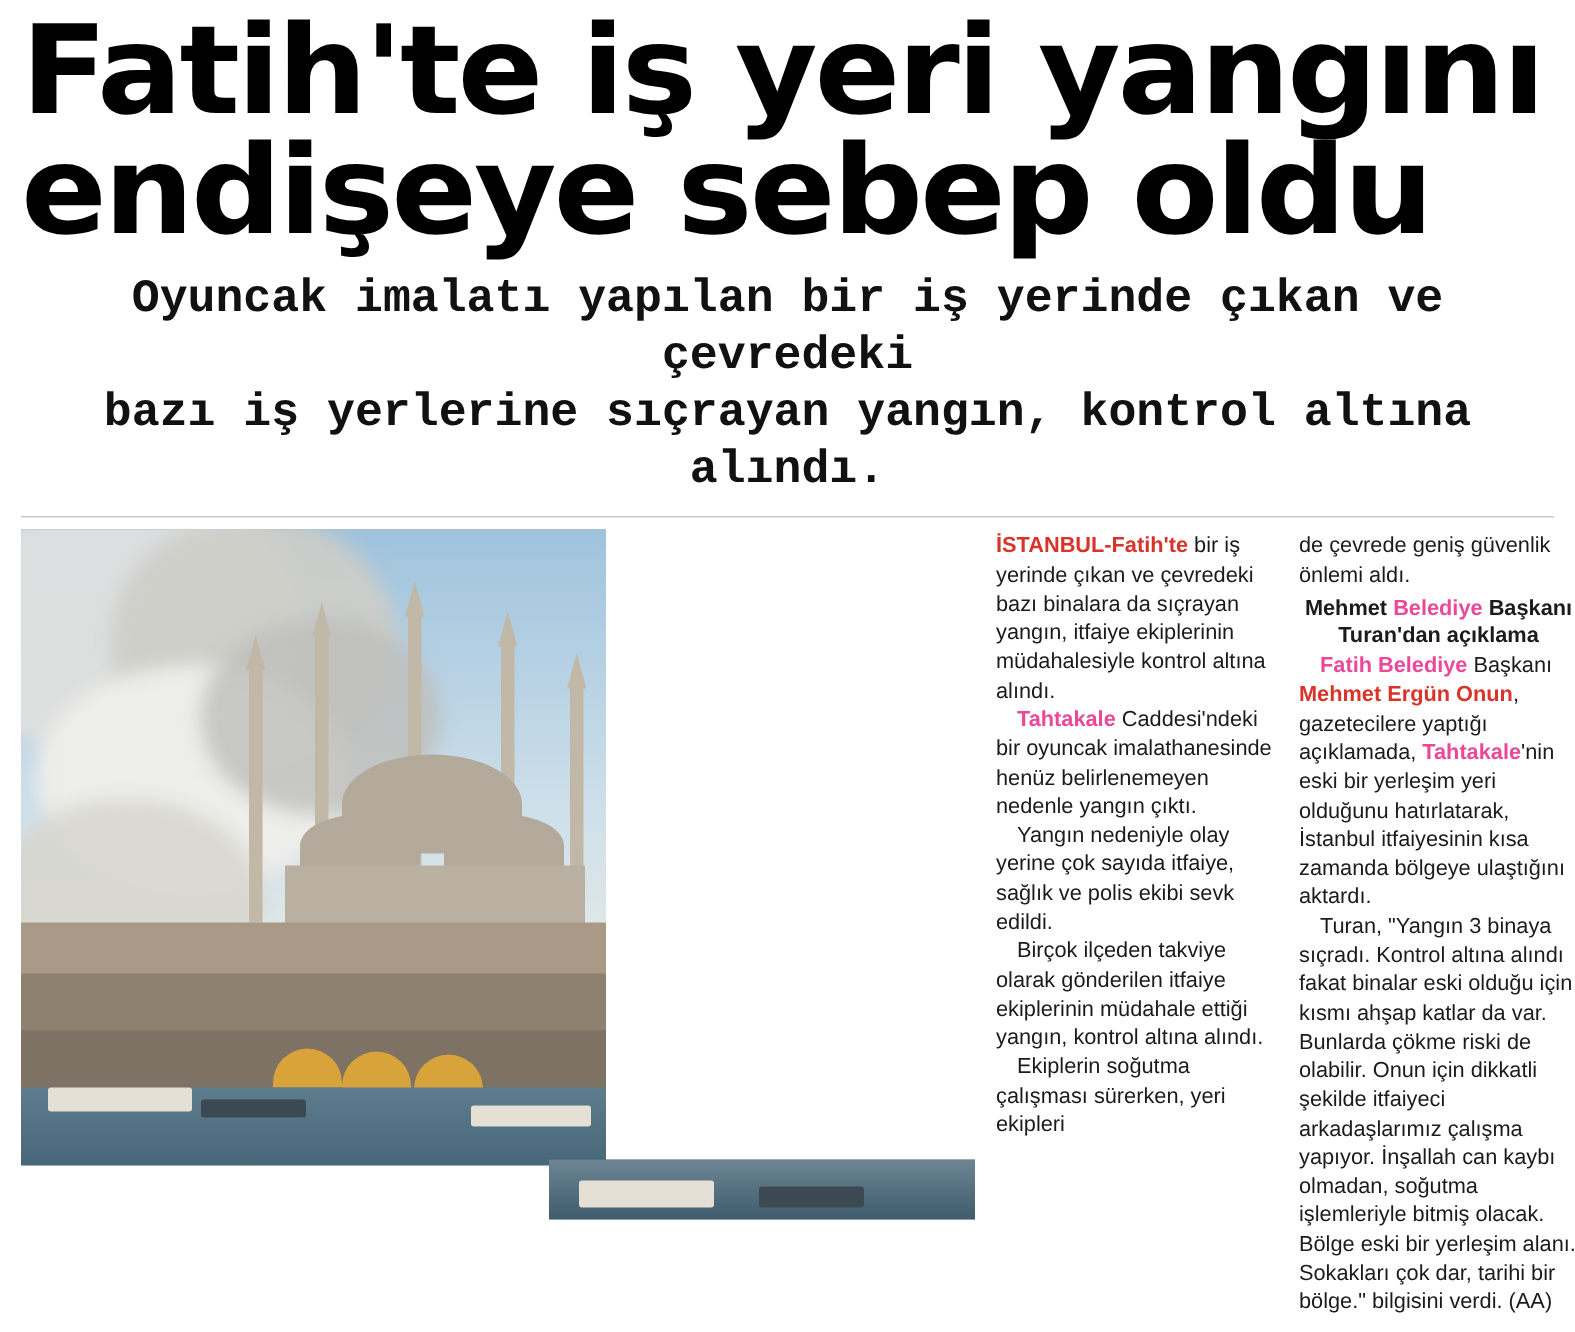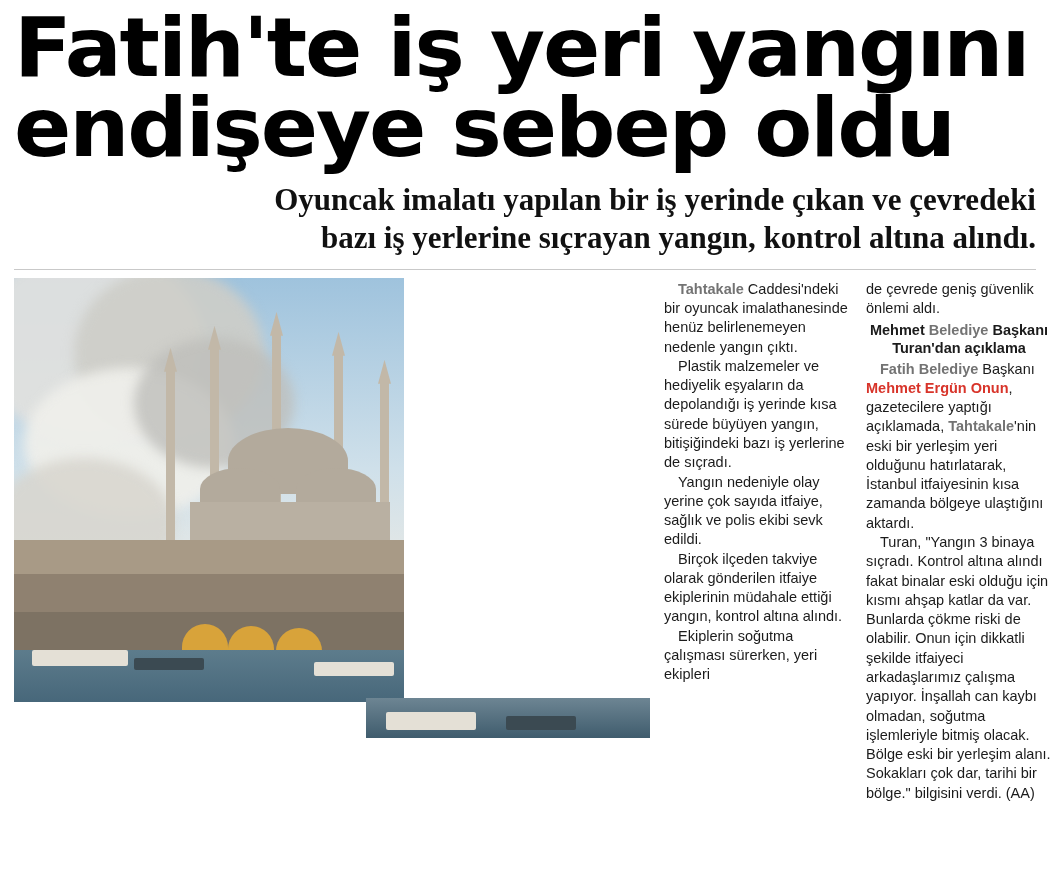--- a/index.html
+++ b/index.html
@@ -29,27 +29,27 @@
     line-height: 0.97;
     letter-spacing: -2px;
     color: #000000;
     margin: 0;
     transform: scaleX(1.03);
     transform-origin: left top;
     white-space: nowrap;
   }
   .headline .ln2 { display: block; }
   .subhead {
-    font-family: Liberation Serif, serif;
+    font-family: Liberation Mono, monospace;
     font-weight: 700;
     font-size: 31px;
     line-height: 1.22;
     color: #111111;
     margin: 14px 0 0 0;
-    text-align: right;
+    text-align: center;
   }
   .rule {
     border: 0;
     border-top: 1px solid #c9c9c9;
     margin: 12px 0 8px 0;
   }
   .content {
     position: relative;
     display: flex;
     gap: 14px;
@@ -151,21 +151,21 @@
     line-height: 1.33;
     color: #1b1b1b;
     text-align: left;
   }
   .col p {
     margin: 0;
     text-indent: 14px;
   }
   .col p.first { text-indent: 0; }
   .hl-red { color: #d8342a; font-weight: 700; }
-  .hl-green { color: #737373; font-weight: 700; }
+  .hl-green { color: #ec4899; font-weight: 700; }
   .subtitle2 {
     font-weight: 700;
     text-align: center;
     margin: 3px 0 2px 0 !important;
     text-indent: 0 !important;
     line-height: 1.25;
   }
 </style>
 </head>
 <body>
@@ -223,22 +223,22 @@
       <div class="photo2">
         <div class="sky" style="background:linear-gradient(#6d8593,#3f5c6d);"></div>
         <div class="boat" style="left:20px; top:14px; width:90px; height:18px;"></div>
         <div class="boat boatdark" style="left:140px; top:18px; width:70px; height:14px;"></div>
       </div>
     </div>
 
     <div class="text-col">
 
       <div class="col">
+        <p class="first"><span class="hl-red">İSTANBUL-Fatih'te</span><span> bir iş yerinde çıkan ve çevredeki bazı binalara da sıçrayan yangın, itfaiye ekiplerinin müdahalesiyle kontrol altına alındı.</span></p>
         <p><span class="hl-green">Tahtakale</span><span> Caddesi'ndeki bir oyuncak imalathanesinde henüz belirlenemeyen nedenle yangın çıktı.</span></p>
-        <p>Plastik malzemeler ve hediyelik eşyaların da depolandığı iş yerinde kısa sürede büyüyen yangın, bitişiğindeki bazı iş yerlerine de sıçradı.</p>
         <p>Yangın nedeniyle olay yerine çok sayıda itfaiye, sağlık ve polis ekibi sevk edildi.</p>
         <p>Birçok ilçeden takviye olarak gönderilen itfaiye ekiplerinin müdahale ettiği yangın, kontrol altına alındı.</p>
         <p>Ekiplerin soğutma çalışması sürerken, yeri ekipleri</p>
       </div>
 
       <div class="col">
         <p class="first">de çevrede geniş güvenlik önlemi aldı.</p>
         <p class="subtitle2"><span>Mehmet </span><span class="hl-green">Belediye</span><span> Başkanı Turan'dan açıklama</span></p>
         <p><span class="hl-green">Fatih Belediye</span> Başkanı <span class="hl-red">Mehmet Ergün Onun</span>, gazetecilere yaptığı açıklamada, <span class="hl-green">Tahtakale</span>'nin eski bir yerleşim yeri olduğunu hatırlatarak, İstanbul itfaiyesinin kısa zamanda bölgeye ulaştığını aktardı.</p>
         <p>Turan, "Yangın 3 binaya sıçradı. Kontrol altına alındı fakat binalar eski olduğu için kısmı ahşap katlar da var. Bunlarda çökme riski de olabilir. Onun için dikkatli şekilde itfaiyeci arkadaşlarımız çalışma yapıyor. İnşallah can kaybı olmadan, soğutma işlemleriyle bitmiş olacak. Bölge eski bir yerleşim alanı. Sokakları çok dar, tarihi bir bölge." bilgisini verdi. (AA)</p>

